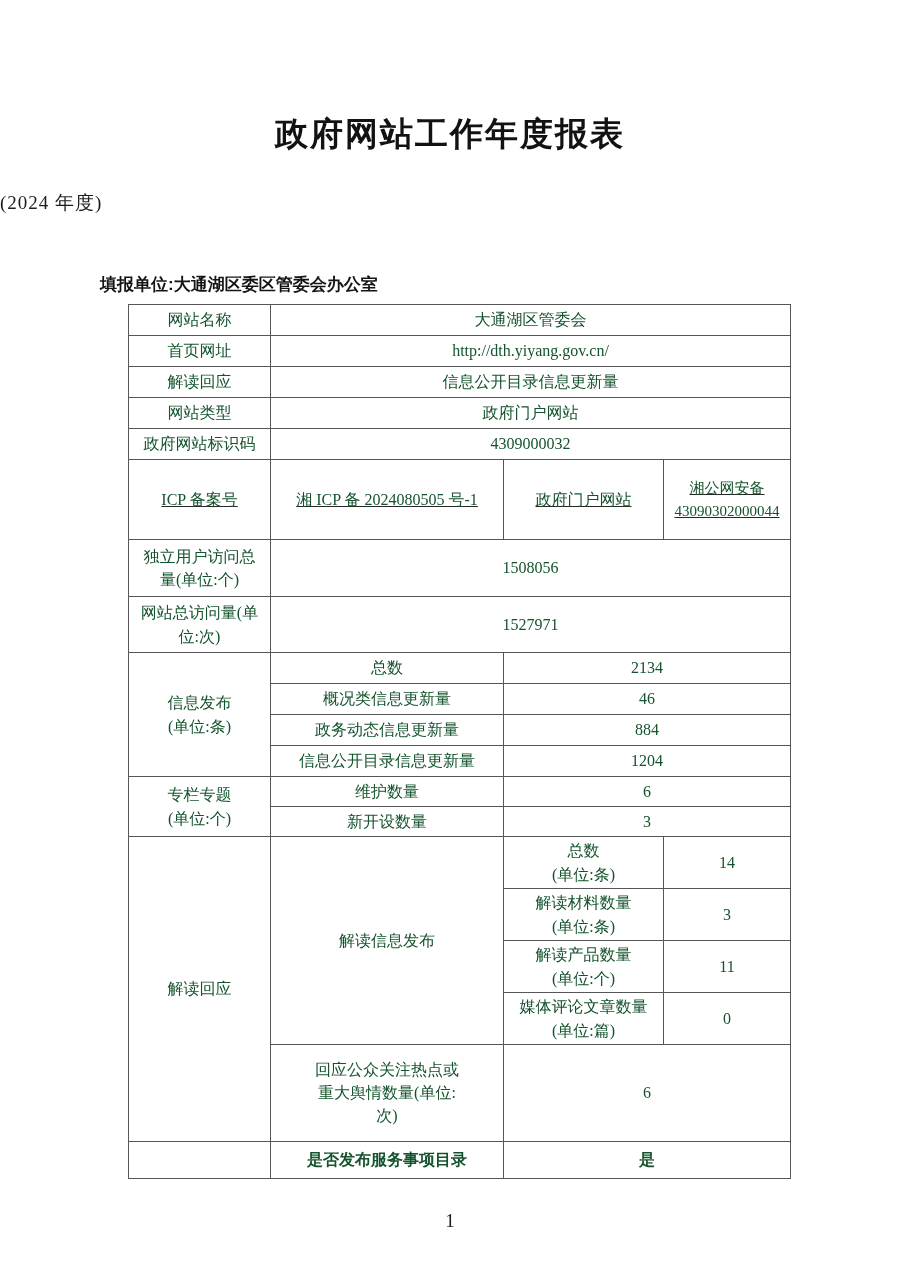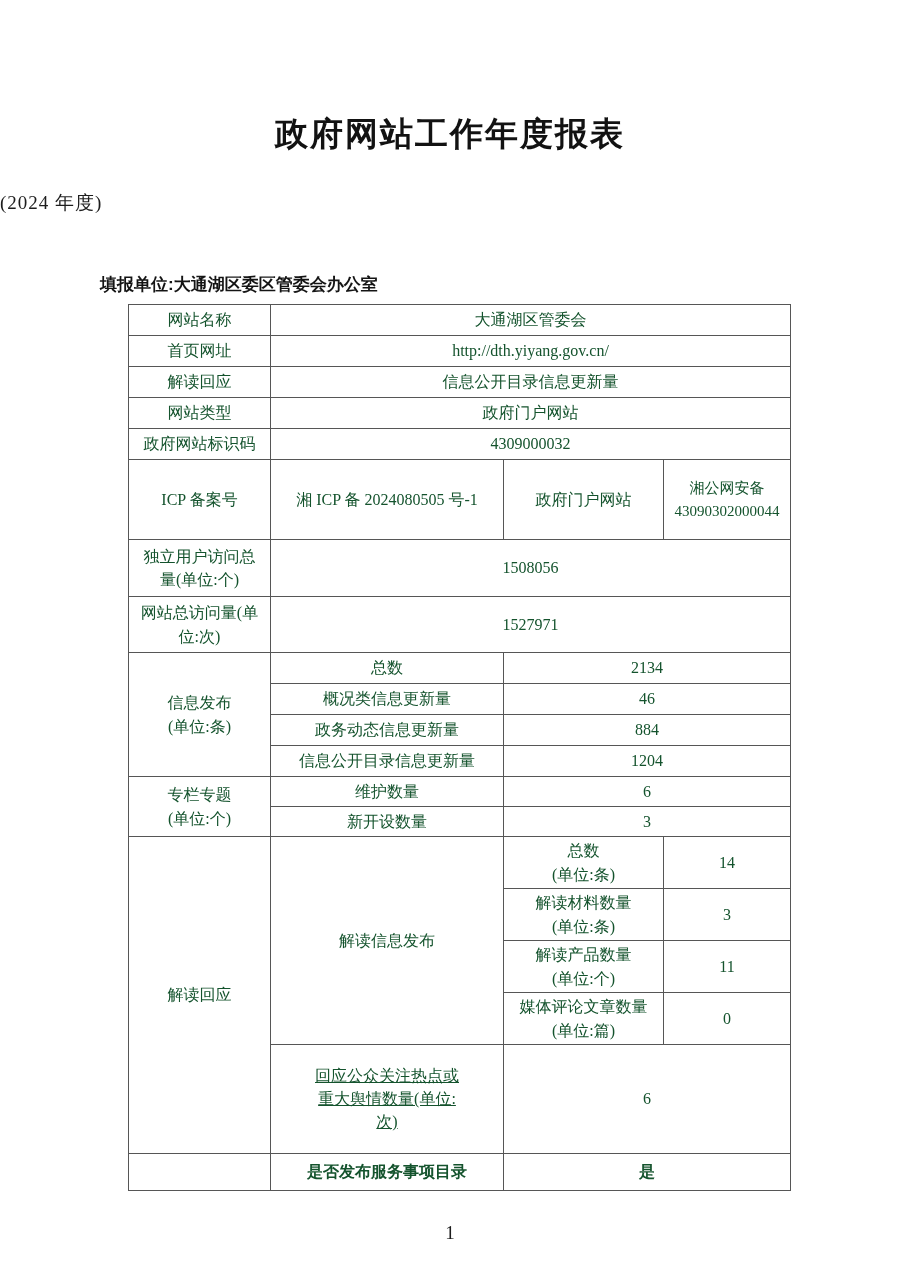--- a/index.html
+++ b/index.html
@@ -26,25 +26,25 @@
   table.report-table {
     border-collapse: collapse; table-layout: fixed;
     width: 662px; margin-left: 128px;
   }
   .report-table td {
     border: 1px solid #565656; text-align: center; vertical-align: middle;
     font-size: 16px; line-height: 1.45; padding: 2px 8px; color: #14532d;
   }
   col.c1 { width: 142px; } col.c2 { width: 233px; }
   col.c3 { width: 160px; } col.c4 { width: 127px; }
-  tr.h31 { height: 31px; } tr.h30 { height: 30px; } tr.h80 { height: 80px; }
+  tr.h31 { height: 31px; } tr.h30 { height: 30px; } tr.h80 { height: 80px; text-decoration: underline; }
   tr.h57 { height: 57px; } tr.h56 { height: 56px; padding-left: 24px; } tr.h52 { height: 52px; }
   tr.h78 { height: 78px; } tr.h37 { height: 37px; font-weight: bold; }
   td.wrapnum { overflow-wrap: break-word; font-size: 15px; padding: 2px 7px; line-height: 1.5; text-align: center; }
-  .narrow { max-width: 158px; margin: 17px auto; text-decoration: underline; }
+  .narrow { max-width: 158px; margin: 11px auto; }
   .page-num { margin-top: 31px; text-align: center; font-size: 19px; color: #1d1d1d; }
 </style>
 </head>
 <body>
 
 <div class="doc">
 
   <h1 class="title">政府网站工作年度报表</h1>
   <div class="subtitle">(2024 年度)</div>
   <div class="unit-line">填报单位:大通湖区委区管委会办公室</div>

